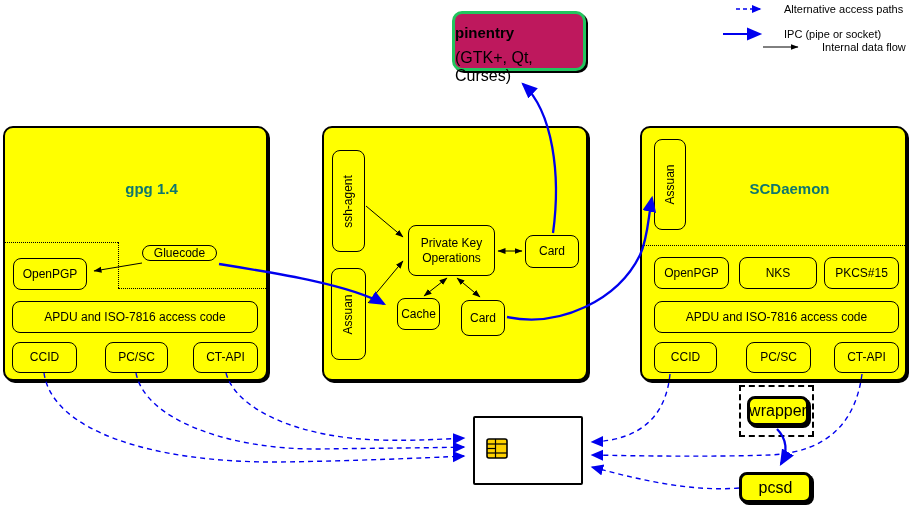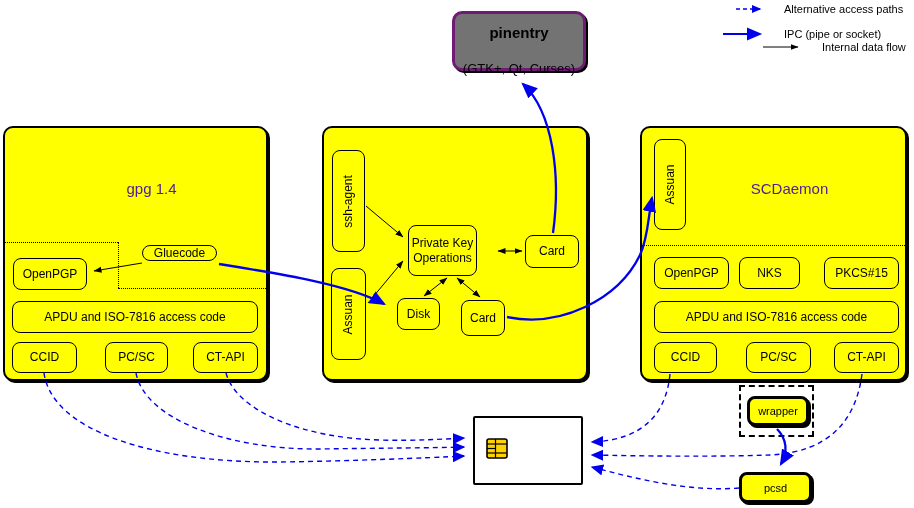--- a/index.html
+++ b/index.html
@@ -3,41 +3,41 @@
 <meta charset="utf-8">
 <style>
   * { box-sizing: border-box; margin: 0; padding: 0; }
   html,body { background:#fff; }
   body { font-family: "Liberation Sans", "DejaVu Sans", sans-serif; }
   .stage { position:relative; width:914px; height:508px; background:#fff; overflow:hidden; }
 
   .bigbox { position:absolute; background:#FFFF00; border:2px solid #000; border-radius:10px;
             box-shadow:2px 2px 0 #000; }
   .bigtitle { position:absolute; top:52px; left:0; right:0; text-align:center;
-              font-weight:normal; font-size:15px; color:#4c1d95;margin-left:32px; }
+              font-weight:bold; font-size:15px; color:#0f766e;margin-left:32px; }
 
   .node { position:absolute; background:#FFFF00; border:1.5px solid #000; border-radius:8px;
           display:flex; align-items:center; justify-content:center;
           font-size:12px; color:#000; text-align:center; line-height:1.25; }
   .vert span { transform:rotate(-90deg); white-space:nowrap; display:block; }
 
   .dotted-h { position:absolute; border-top:1px dotted #000; height:0; }
   .dotted-v { position:absolute; border-left:1px dotted #000; width:0; }
 
   .pinentry { position:absolute; left:452px; top:11px; width:134px; height:60px;
-              background:#737373; border:3px solid #701a75; border-radius:10px;
-              box-shadow:2px 2px 0 #000; text-align:center; }
+              background:#be185d; border:3px solid #22c55e; border-radius:10px;
+              box-shadow:2px 2px 0 #000; }
   .pinentry .t { font-weight:bold; font-size:15px; margin-top:10px; }
-  .pinentry .s { font-size:13px; margin-top:20px; }
+  .pinentry .s { font-size:16px; margin-top:8px; }
 
   .wrapper-dashed { position:absolute; left:739px; top:385px; width:75px; height:52px;
                     border:2px dashed #000; background:transparent; }
   .thicknode { position:absolute; background:#FFFF00; border:3px solid #000; border-radius:8px;
                box-shadow:2px 2px 0 #000; display:flex; align-items:center; justify-content:center;
-               font-size:11px; }
+               font-size:16px; }
 
   .smartcard { position:absolute; left:473px; top:416px; width:110px; height:69px;
                background:#fff; border:2px solid #000; border-radius:2px; }
   .chip { position:absolute; left:11px; top:20px; }
 
   .legend-row { position:absolute; display:flex; align-items:center; height:14px; }
   .legend-row .lbl { font-size:11px; color:#000; margin-left:12px; white-space:nowrap; }
 
   svg.overlay { position:absolute; left:0; top:0; width:914px; height:508px;
                 pointer-events:none; z-index:6; }
@@ -84,37 +84,37 @@
     <div class="node" style="left:188px; top:214px; width:65px; height:31px;">CT-API</div>
   </div>
 
   <div class="bigbox" style="left:322px; top:126px; width:266px; height:255px;">
     <div class="node vert" style="left:8px; top:22px; width:33px; height:102px;">
         <span>ssh-agent</span>
       </div>
     <div class="node vert" style="left:7px; top:140px; width:35px; height:92px;">
         <span>Assuan</span>
       </div>
-    <div class="node" style="left:84px; top:97px; width:69px; height:51px; flex-direction:column;">
+    <div class="node" style="left:84px; top:97px; width:87px; height:51px; flex-direction:column;">
       <span>Private Key</span>
       <span>Operations</span>
     </div>
     <div class="node" style="left:201px; top:107px; width:54px; height:33px;">Card</div>
-    <div class="node" style="left:73px; top:170px; width:43px; height:32px;">Disk</div>
+    <div class="node" style="left:73px; top:170px; width:43px; height:32px;">Cache</div>
     <div class="node" style="left:137px; top:172px; width:44px; height:36px;">Card</div>
   </div>
 
   <div class="bigbox" style="left:640px; top:126px; width:267px; height:255px;">
     <div class="bigtitle">SCDaemon</div>
     <div class="node vert" style="left:12px; top:11px; width:32px; height:91px;">
         <span>Assuan</span>
       </div>
     <div class="dotted-h" style="left:0; top:117px; width:263px;"></div>
     <div class="node" style="left:12px; top:129px; width:75px; height:32px;">OpenPGP</div>
-    <div class="node" style="left:97px; top:129px; width:61px; height:32px;">NKS</div>
+    <div class="node" style="left:97px; top:129px; width:78px; height:32px;">NKS</div>
     <div class="node" style="left:182px; top:129px; width:75px; height:32px;">PKCS#15</div>
     <div class="node" style="left:12px; top:173px; width:245px; height:32px;">APDU and ISO-7816 access code</div>
     <div class="node" style="left:12px; top:214px; width:63px; height:31px;">CCID</div>
     <div class="node" style="left:104px; top:214px; width:65px; height:31px;">PC/SC</div>
     <div class="node" style="left:192px; top:214px; width:65px; height:31px;">CT-API</div>
   </div>
 
   <div class="wrapper-dashed"></div>
   <div class="thicknode" style="left:747px; top:396px; width:62px; height:30px;">wrapper</div>
   <div class="thicknode" style="left:739px; top:472px; width:73px; height:31px;">pcsd</div>

